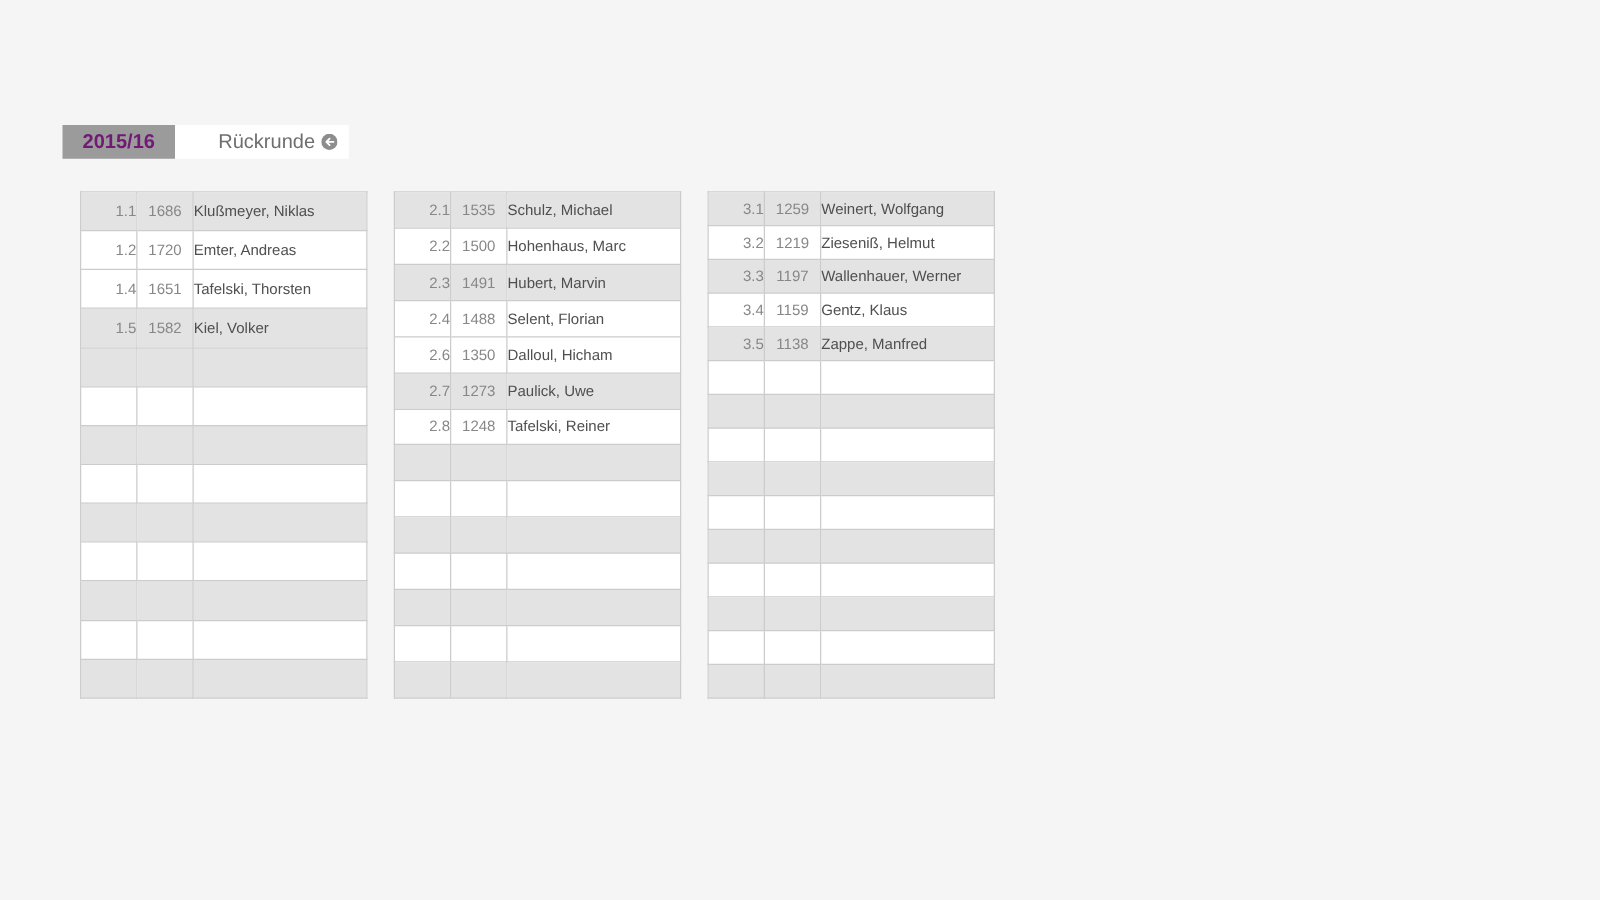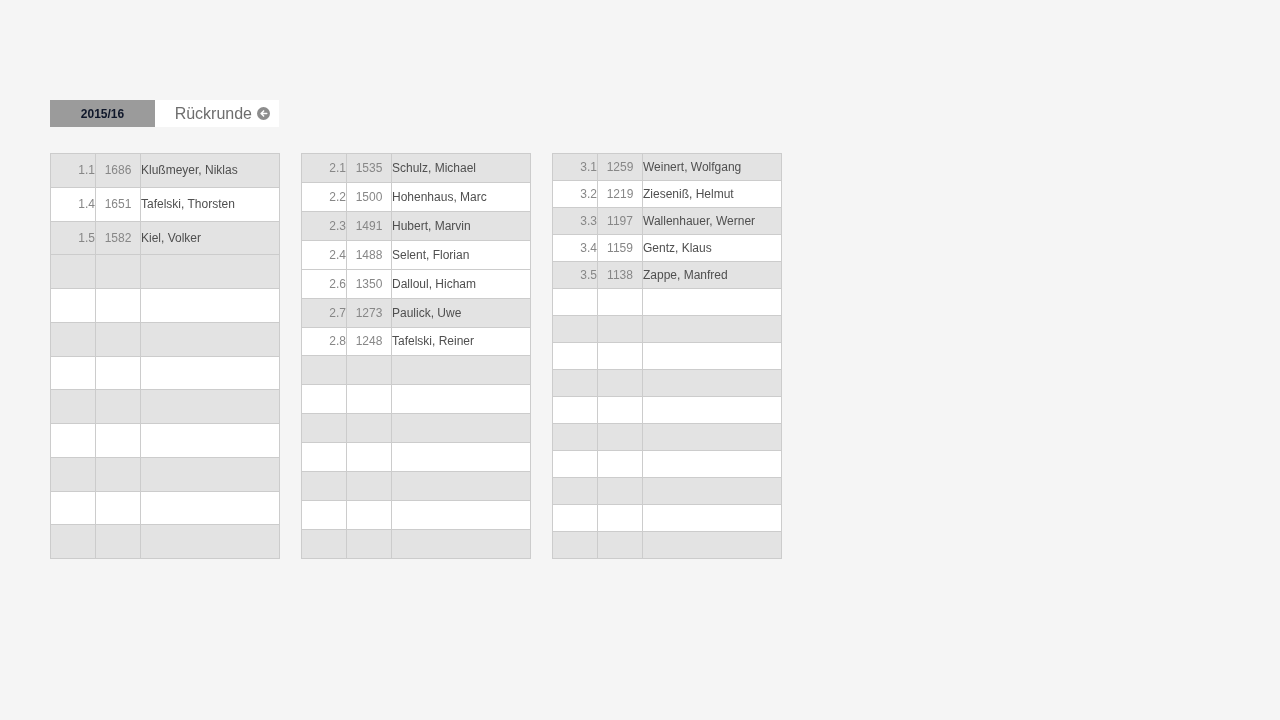--- a/index.html
+++ b/index.html
@@ -26,45 +26,45 @@
     display: flex;
   }
   .tab {
     height: 27px;
     display: flex;
     align-items: center;
     cursor: pointer;
     box-sizing: border-box;
   }
   .tab-season {
-    width: 105px;
+    width: 90px;
     justify-content: center;
     background: #9b9b9b;
-    color: #0f172a;
-    font-size: 12px;
+    color: #701a75;
+    font-size: 16px;
     font-weight: bold;
   }
   .tab-round {
     flex: 1;
     justify-content: flex-end;
     background: #ffffff;
     color: #6e6e6e;
     font-size: 16px;
     padding-right: 9px;
     gap: 5px;
   }
   .round-icon {
     display: inline-flex;
     width: 13px;
     height: 13px;
   }
   
   .tables {
     position: absolute;
-    left: 50px;
+    left: 64px;
     top: 153px;
     display: flex;
     gap: 21px;
   }
   table.roster {
     border-collapse: collapse;
     table-layout: fixed;
     width: 229px;
     background: #ffffff;
   }
@@ -118,20 +118,25 @@
           <col style="width:45px">
           <col style="width:139px">
         </colgroup>
       <tbody>
           <tr class="stripe">
             <td class="cell-pos">1.1</td>
             <td class="cell-rating">1686</td>
             <td class="cell-name">Klußmeyer, Niklas</td>
           </tr>
           <tr>
+            <td class="cell-pos">1.2</td>
+            <td class="cell-rating">1720</td>
+            <td class="cell-name">Emter, Andreas</td>
+          </tr>
+          <tr>
             <td class="cell-pos">1.4</td>
             <td class="cell-rating">1651</td>
             <td class="cell-name">Tafelski, Thorsten</td>
           </tr>
           <tr class="stripe">
             <td class="cell-pos">1.5</td>
             <td class="cell-rating">1582</td>
             <td class="cell-name">Kiel, Volker</td>
           </tr>
           <tr class="stripe">

